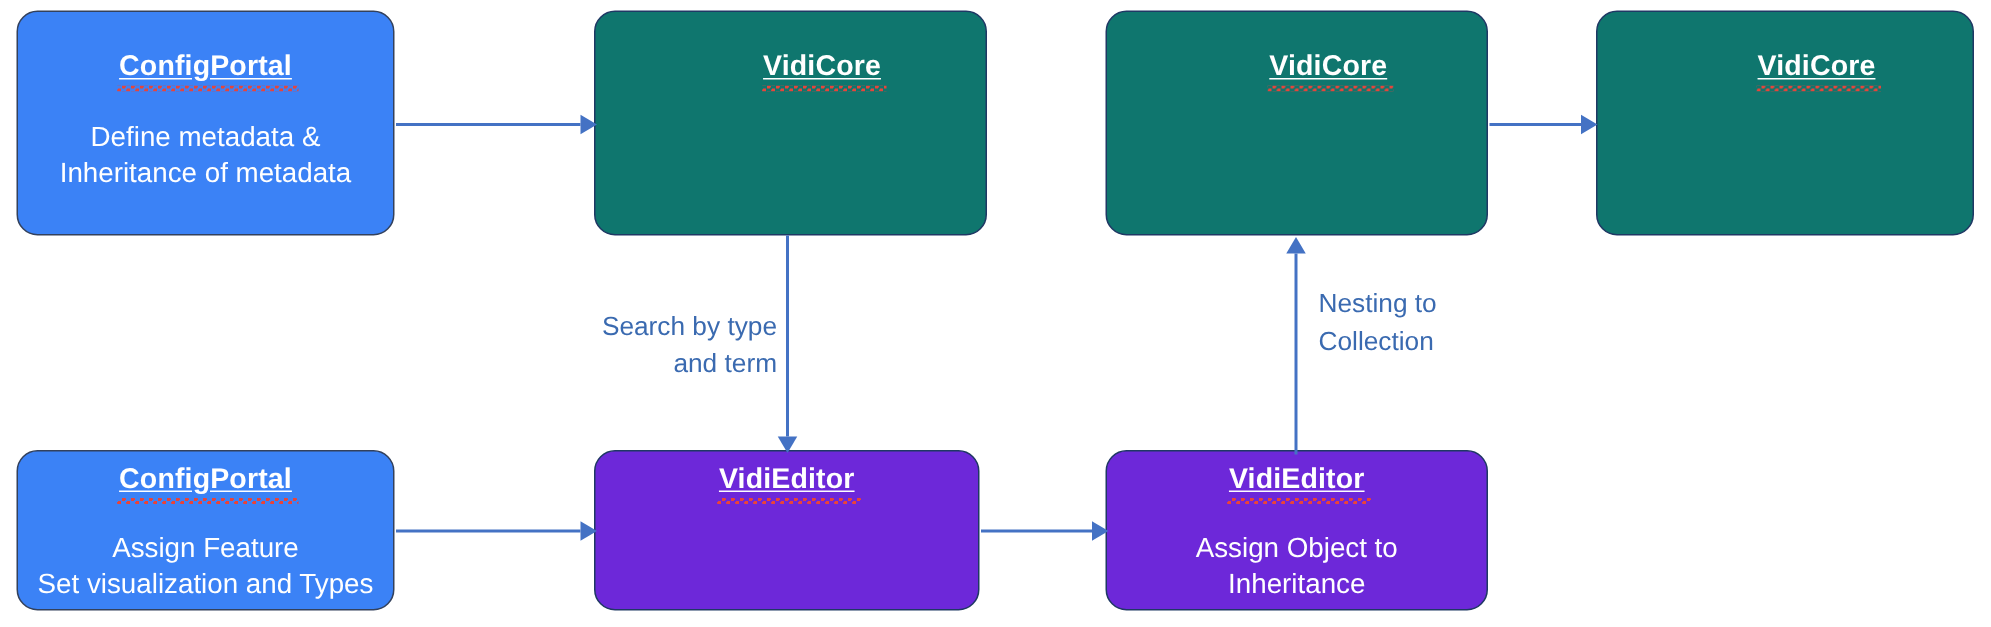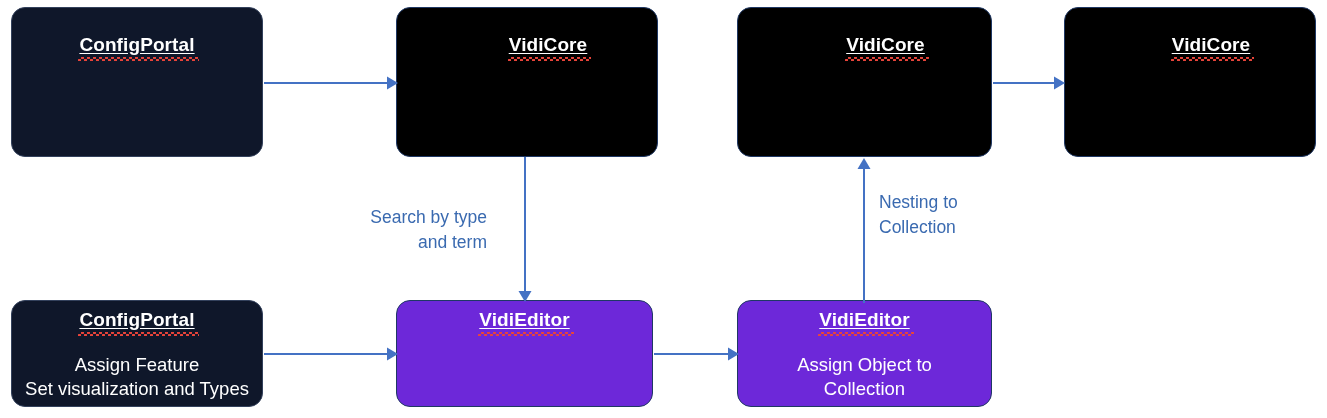--- a/index.html
+++ b/index.html
@@ -26,22 +26,22 @@
     border: 1px solid #1f3864;
     color: #ffffff;
     display: flex;
     flex-direction: column;
     align-items: center;
     justify-content: flex-start;
     text-align: center;
     padding: 0 6px;
     overflow: hidden;
   }
-  .node.gray   { background: #0f172a; border-color: #33415c; }
-  .node.navy   { background: #000000; border-color: #1f3864; padding-left: 48px; }
+  .node.gray   { background: #3b82f6; border-color: #33415c; }
+  .node.navy   { background: #0f766e; border-color: #1f3864; padding-left: 48px; }
   .node.blue   { background: #6d28d9; border-color: #1f3864; }
 
   .node-title {
     font-size: 19px;
     font-weight: bold;
     line-height: 1.1;
     letter-spacing: .1px;
     position: relative;
     display: inline-block;
     text-decoration: underline;
@@ -96,20 +96,22 @@
 </style>
 </head>
 <body>
 
 <div id="canvas">
 
   <div class="row-top">
 
     <div class="node gray" style="left:11px; top:7px; width:252px; height:150px;">
       <div class="node-title">ConfigPortal</div>
+      <div class="node-body">Define metadata &amp;
+Inheritance of metadata</div>
     </div>
 
     <div class="node navy" style="left:396px; top:7px; width:262px; height:150px;">
       <div class="node-title">VidiCore</div>
     </div>
 
     <div class="node navy" style="left:737px; top:7px; width:255px; height:150px;">
       <div class="node-title">VidiCore</div>
     </div>
 
@@ -126,21 +128,21 @@
 Set visualization and Types</div>
     </div>
 
     <div class="node blue" style="left:396px; top:300px; width:257px; height:107px;">
       <div class="node-title">VidiEditor</div>
     </div>
 
     <div class="node blue" style="left:737px; top:300px; width:255px; height:107px;">
       <div class="node-title">VidiEditor</div>
       <div class="node-body">Assign Object to
-Collection</div>
+Inheritance</div>
     </div>
   </div>
 
   <div class="conn" style="left:263px; top:72px; width:136px; height:22px;">
     <svg width="136" height="22" viewBox="0 0 136 22">
       <line x1="1" y1="11" x2="124" y2="11" stroke="#4472c4" stroke-width="2"></line>
       <polygon points="124,4.5 135,11 124,17.5" fill="#4472c4"></polygon>
     </svg>
   </div>
 
@@ -164,21 +166,21 @@
       <polygon points="75,4.5 86,11 75,17.5" fill="#4472c4"></polygon>
     </svg>
   </div>
 
   <div class="conn" style="left:514px; top:157px; width:22px; height:146px;">
     <svg width="22" height="146" viewBox="0 0 22 146">
       <line x1="11" y1="0" x2="11" y2="134" stroke="#4472c4" stroke-width="2"></line>
       <polygon points="4.5,134 17.5,134 11,145" fill="#4472c4"></polygon>
     </svg>
   </div>
-  <div class="conn-label right-al" style="left:332px; top:205px; width:155px;">Search by type
+  <div class="conn-label right-al" style="left:363px; top:205px; width:155px;">Search by type
 and term</div>
 
   <div class="conn" style="left:853px; top:157px; width:22px; height:146px;">
     <svg width="22" height="146" viewBox="0 0 22 146">
       <line x1="11" y1="12" x2="11" y2="146" stroke="#4472c4" stroke-width="2"></line>
       <polygon points="4.5,12 17.5,12 11,1" fill="#4472c4"></polygon>
     </svg>
   </div>
   <div class="conn-label left-al" style="left:879px; top:190px; width:160px;">Nesting to
 Collection</div>

